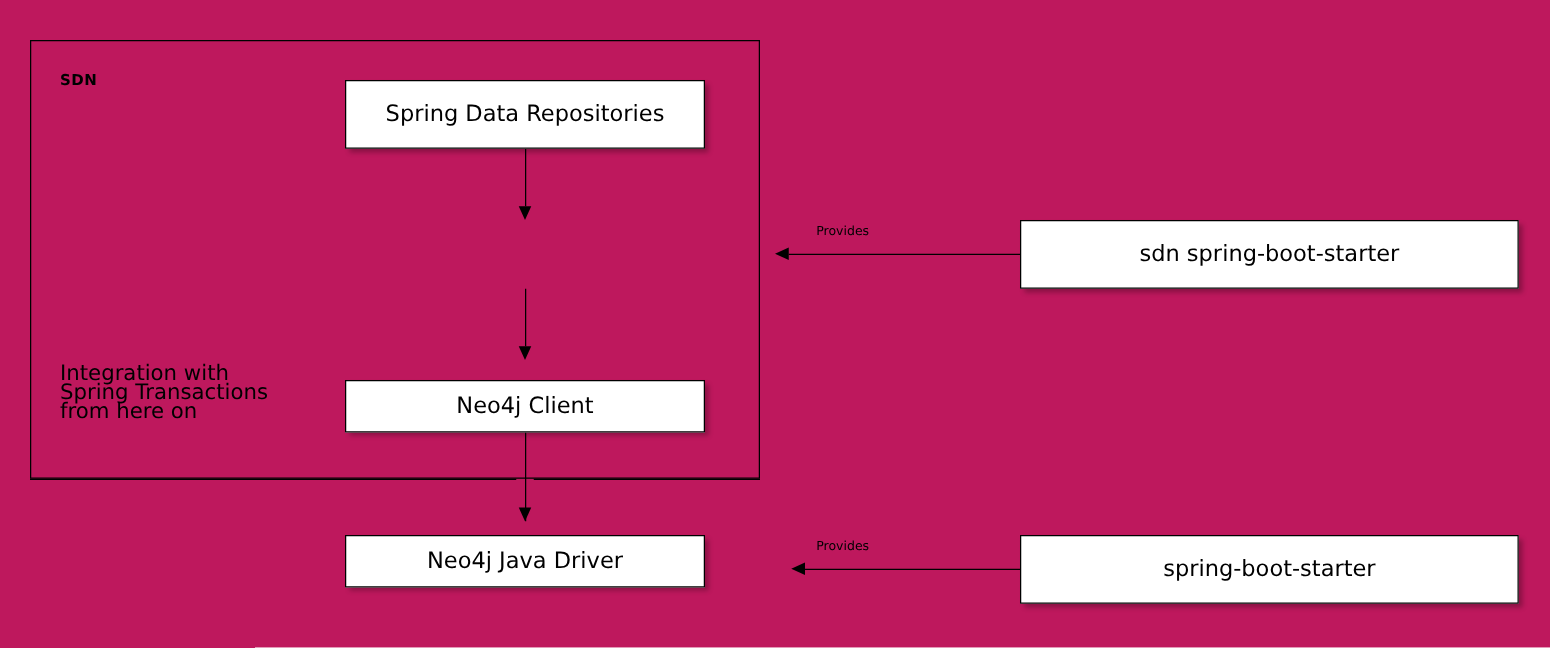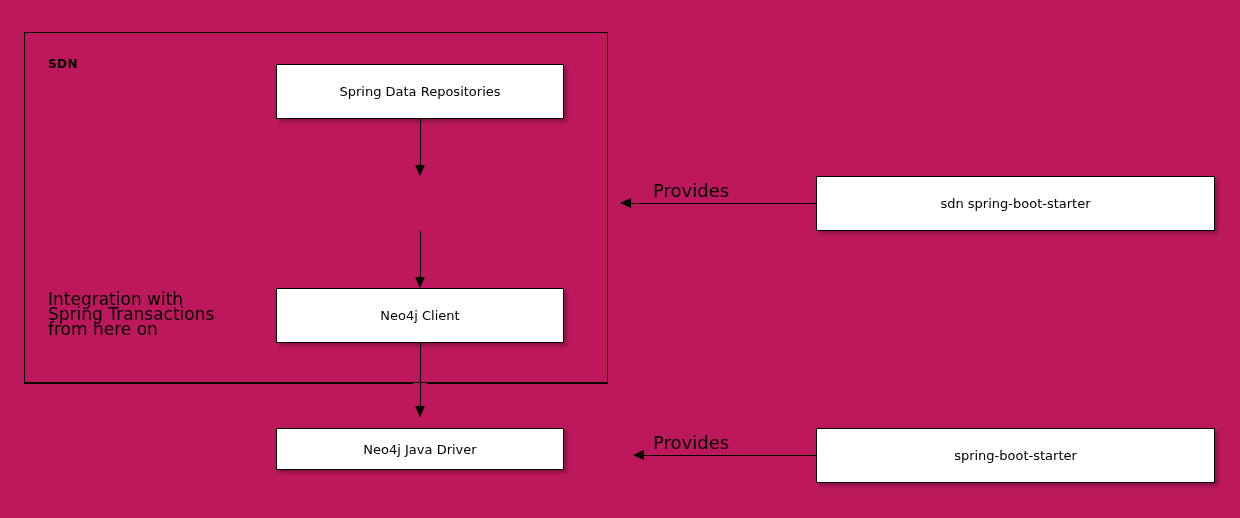--- a/index.html
+++ b/index.html
@@ -43,21 +43,21 @@
     box-sizing: border-box;
     border: 1.4px solid #000000;
     background: #ffffff;
     box-shadow: 3px 3px 4px rgba(0,0,0,0.28);
     display: flex;
     align-items: center;
     justify-content: center;
     z-index: 5;
   }
   .node-label {
-    font-size: 13px;
+    font-size: 18px;
     color: #000000;
     white-space: nowrap;
     text-align: right;
     line-height: 1;
   }
 
   
   .note {
     position: absolute;
     font-size: 17px;
@@ -93,21 +93,21 @@
     position: absolute;
     width: 0;
     height: 0;
     border-top: 5.5px solid transparent;
     border-bottom: 5.5px solid transparent;
     border-right: 11px solid #000000;
     z-index: 3;
   }
   .edge-label {
     position: absolute;
-    font-size: 18px;
+    font-size: 10px;
     color: #000000;
     white-space: nowrap;
     z-index: 4;
   }
 </style>
 </head>
 <body>
 
 <div id="canvas">
 
@@ -137,21 +137,21 @@
 
   <div class="hline" style="left:644px; top:455px; width:172px;"></div>
   <div class="arrow-left" style="left:633px; top:449.5px;"></div>
   <div class="edge-label" style="left:653px; top:432px;">Provides</div>
 
   <div class="node" style="left:276px; top:64px; width:288px; height:55px;">
     <span class="node-label">Spring Data Repositories</span>
   </div>
 
 
-  <div class="node" style="left:276px; top:288px; width:288px; height:55px;">
+  <div class="node" style="left:276px; top:304px; width:288px; height:42px;">
     <span class="node-label">Neo4j Client</span>
   </div>
 
   <div class="node" style="left:276px; top:428px; width:288px; height:42px;">
     <span class="node-label">Neo4j Java Driver</span>
   </div>
 
   <div class="node" style="left:816px; top:428px; width:399px; height:55px;">
     <span class="node-label">spring-boot-starter</span>
   </div>

